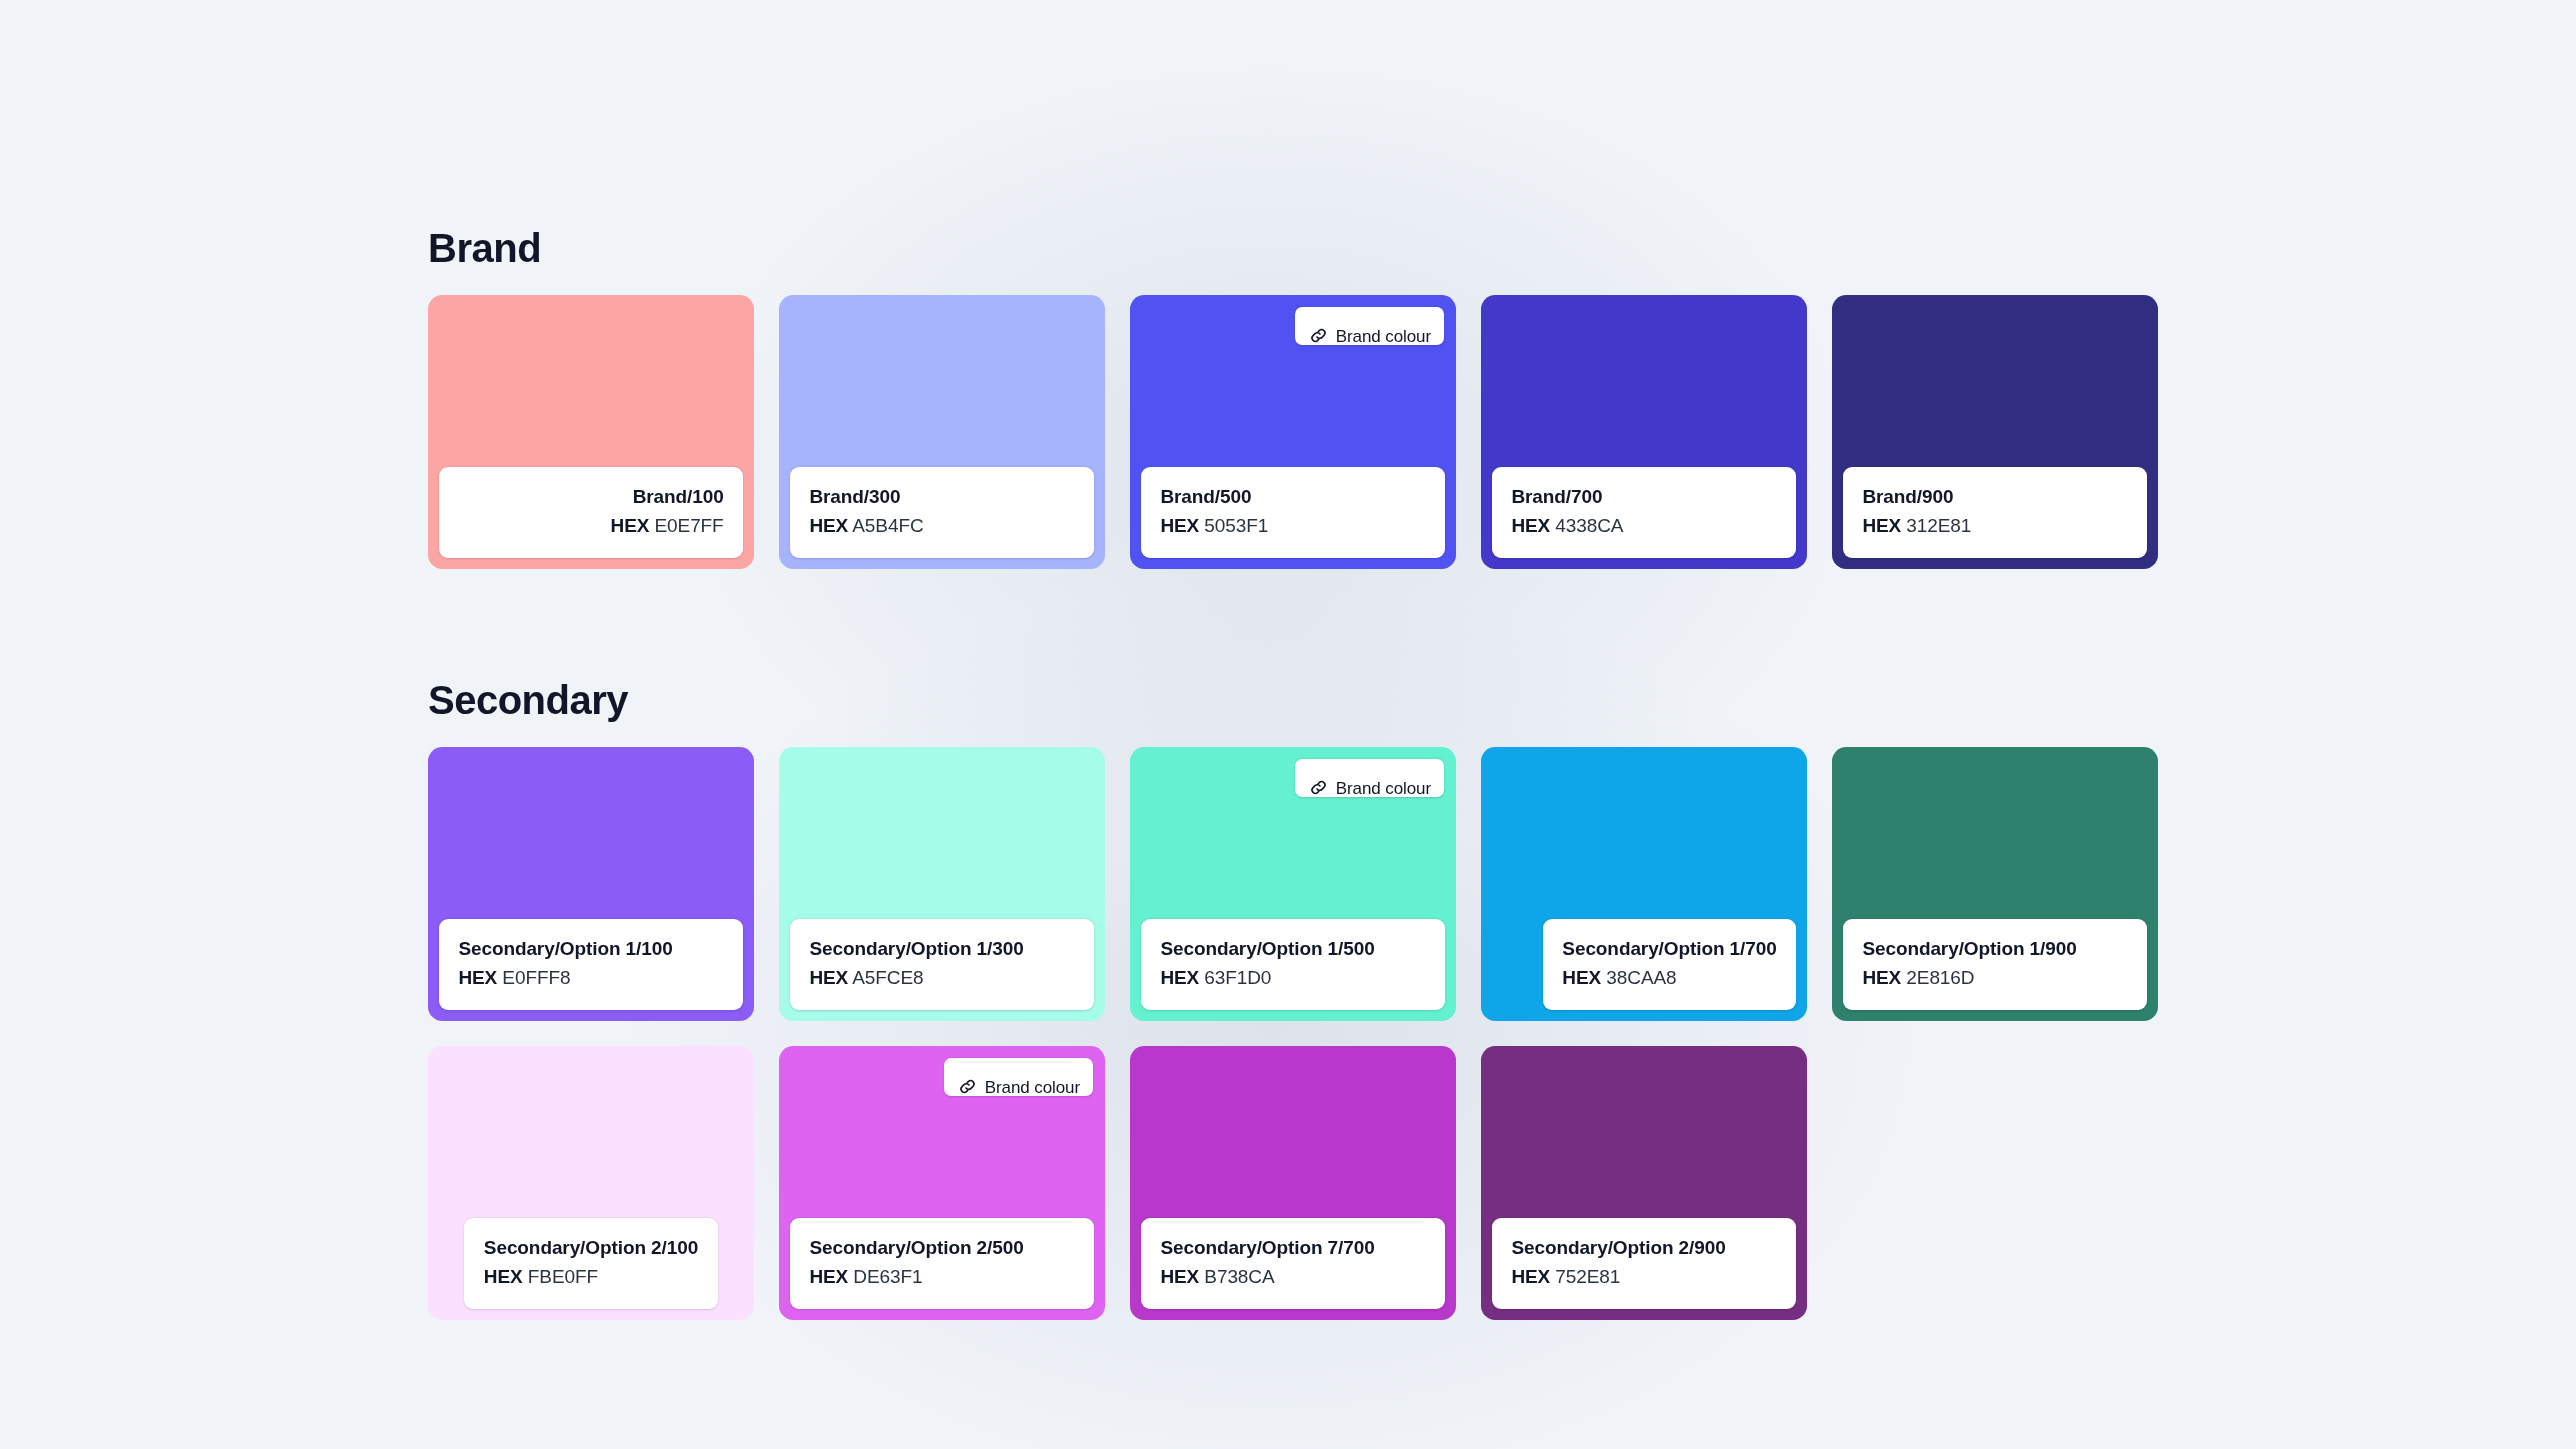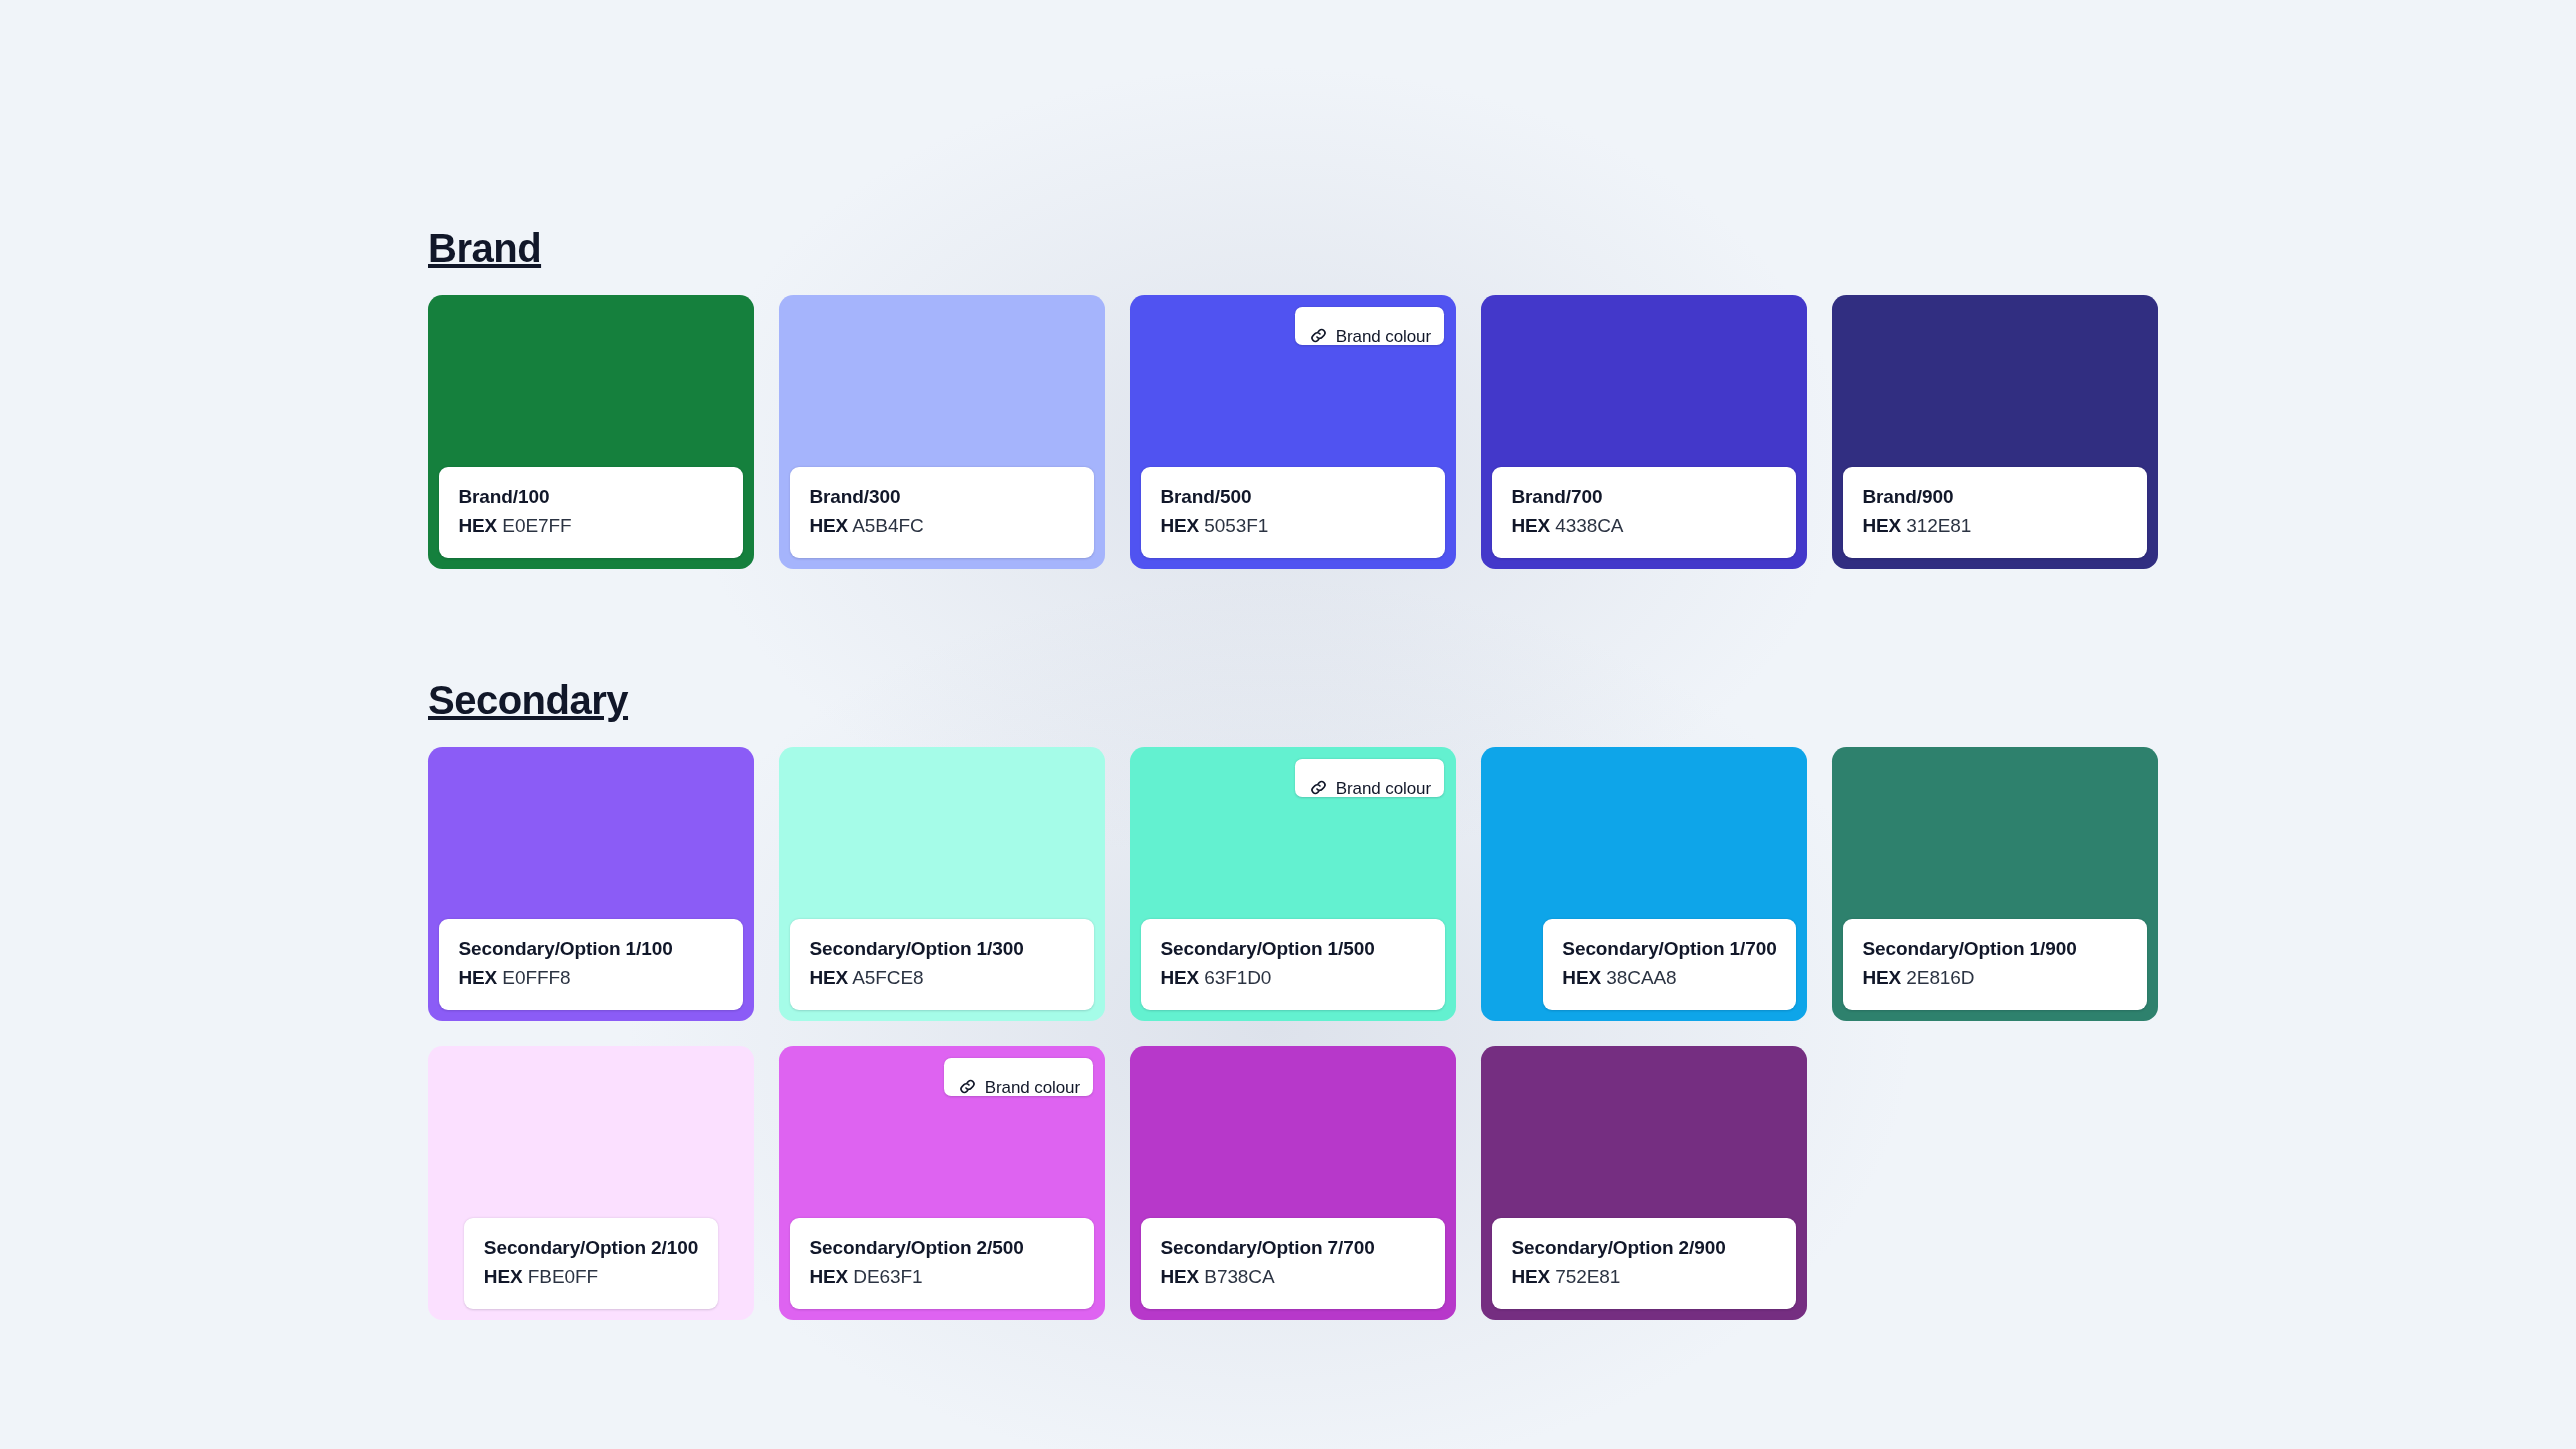--- a/index.html
+++ b/index.html
@@ -33,21 +33,20 @@
   #section-secondary { top:680px; }
 
   .section-title {
     font-size:40px;
     font-weight:700;
     color:#111729;
     letter-spacing:-0.5px;
     line-height:1;
     margin-bottom:27px;
     white-space:nowrap;
-    text-decoration:underline;
   }
 
   
   .swatch-row {
     display:flex;
     gap:25px;
     margin-bottom:25px;
   }
   .swatch-row:last-child { margin-bottom:0; }
 
@@ -129,21 +128,21 @@
 </style>
 </head>
 <body>
 
 <div class="page">
 
   <section class="section" id="section-brand">
     <h2 class="section-title">Brand</h2>
     <div>
         <div class="swatch-row">
-          <div class="swatch" style="background: #15803d;">
+          <div class="swatch" style="background: #fca5a5; text-align: right;">
             <div class="swatch-info">
               <div class="swatch-name">Brand/100</div>
               <div class="swatch-hex"><span class="hex-label">HEX</span> <span>E0E7FF</span></div>
             </div>
           </div>
           <div class="swatch" style="background: rgb(165, 180, 252);">
             <div class="swatch-info">
               <div class="swatch-name">Brand/300</div>
               <div class="swatch-hex"><span class="hex-label">HEX</span> <span>A5B4FC</span></div>
             </div>

